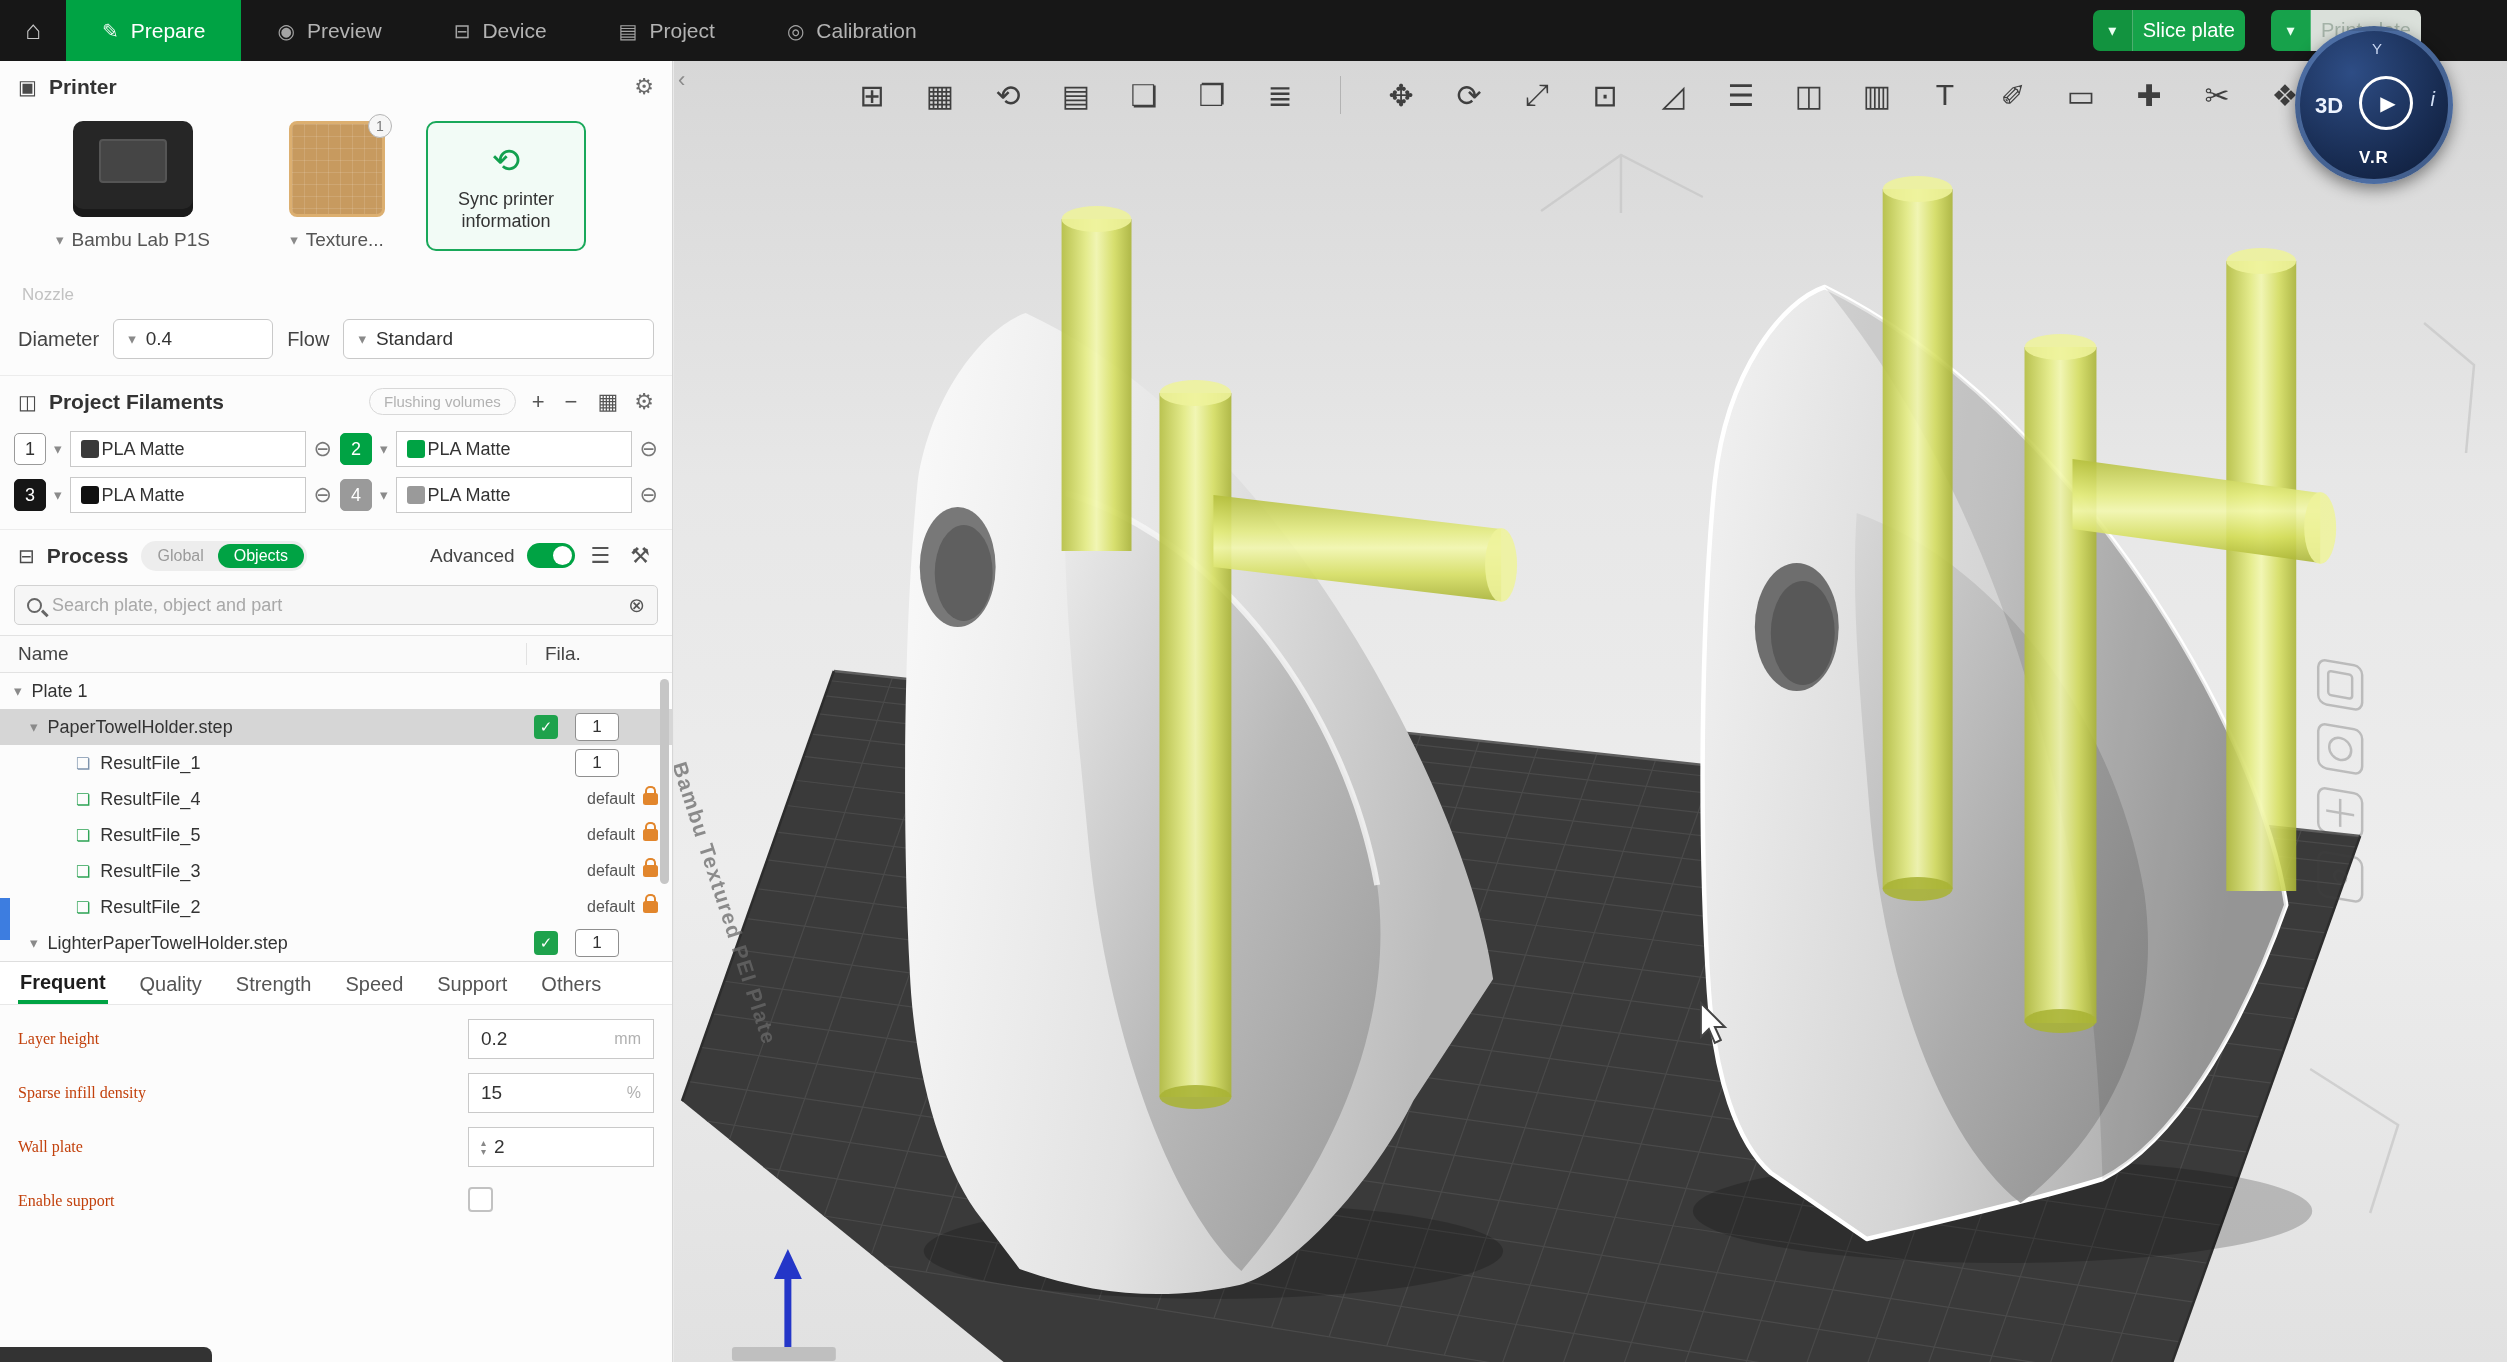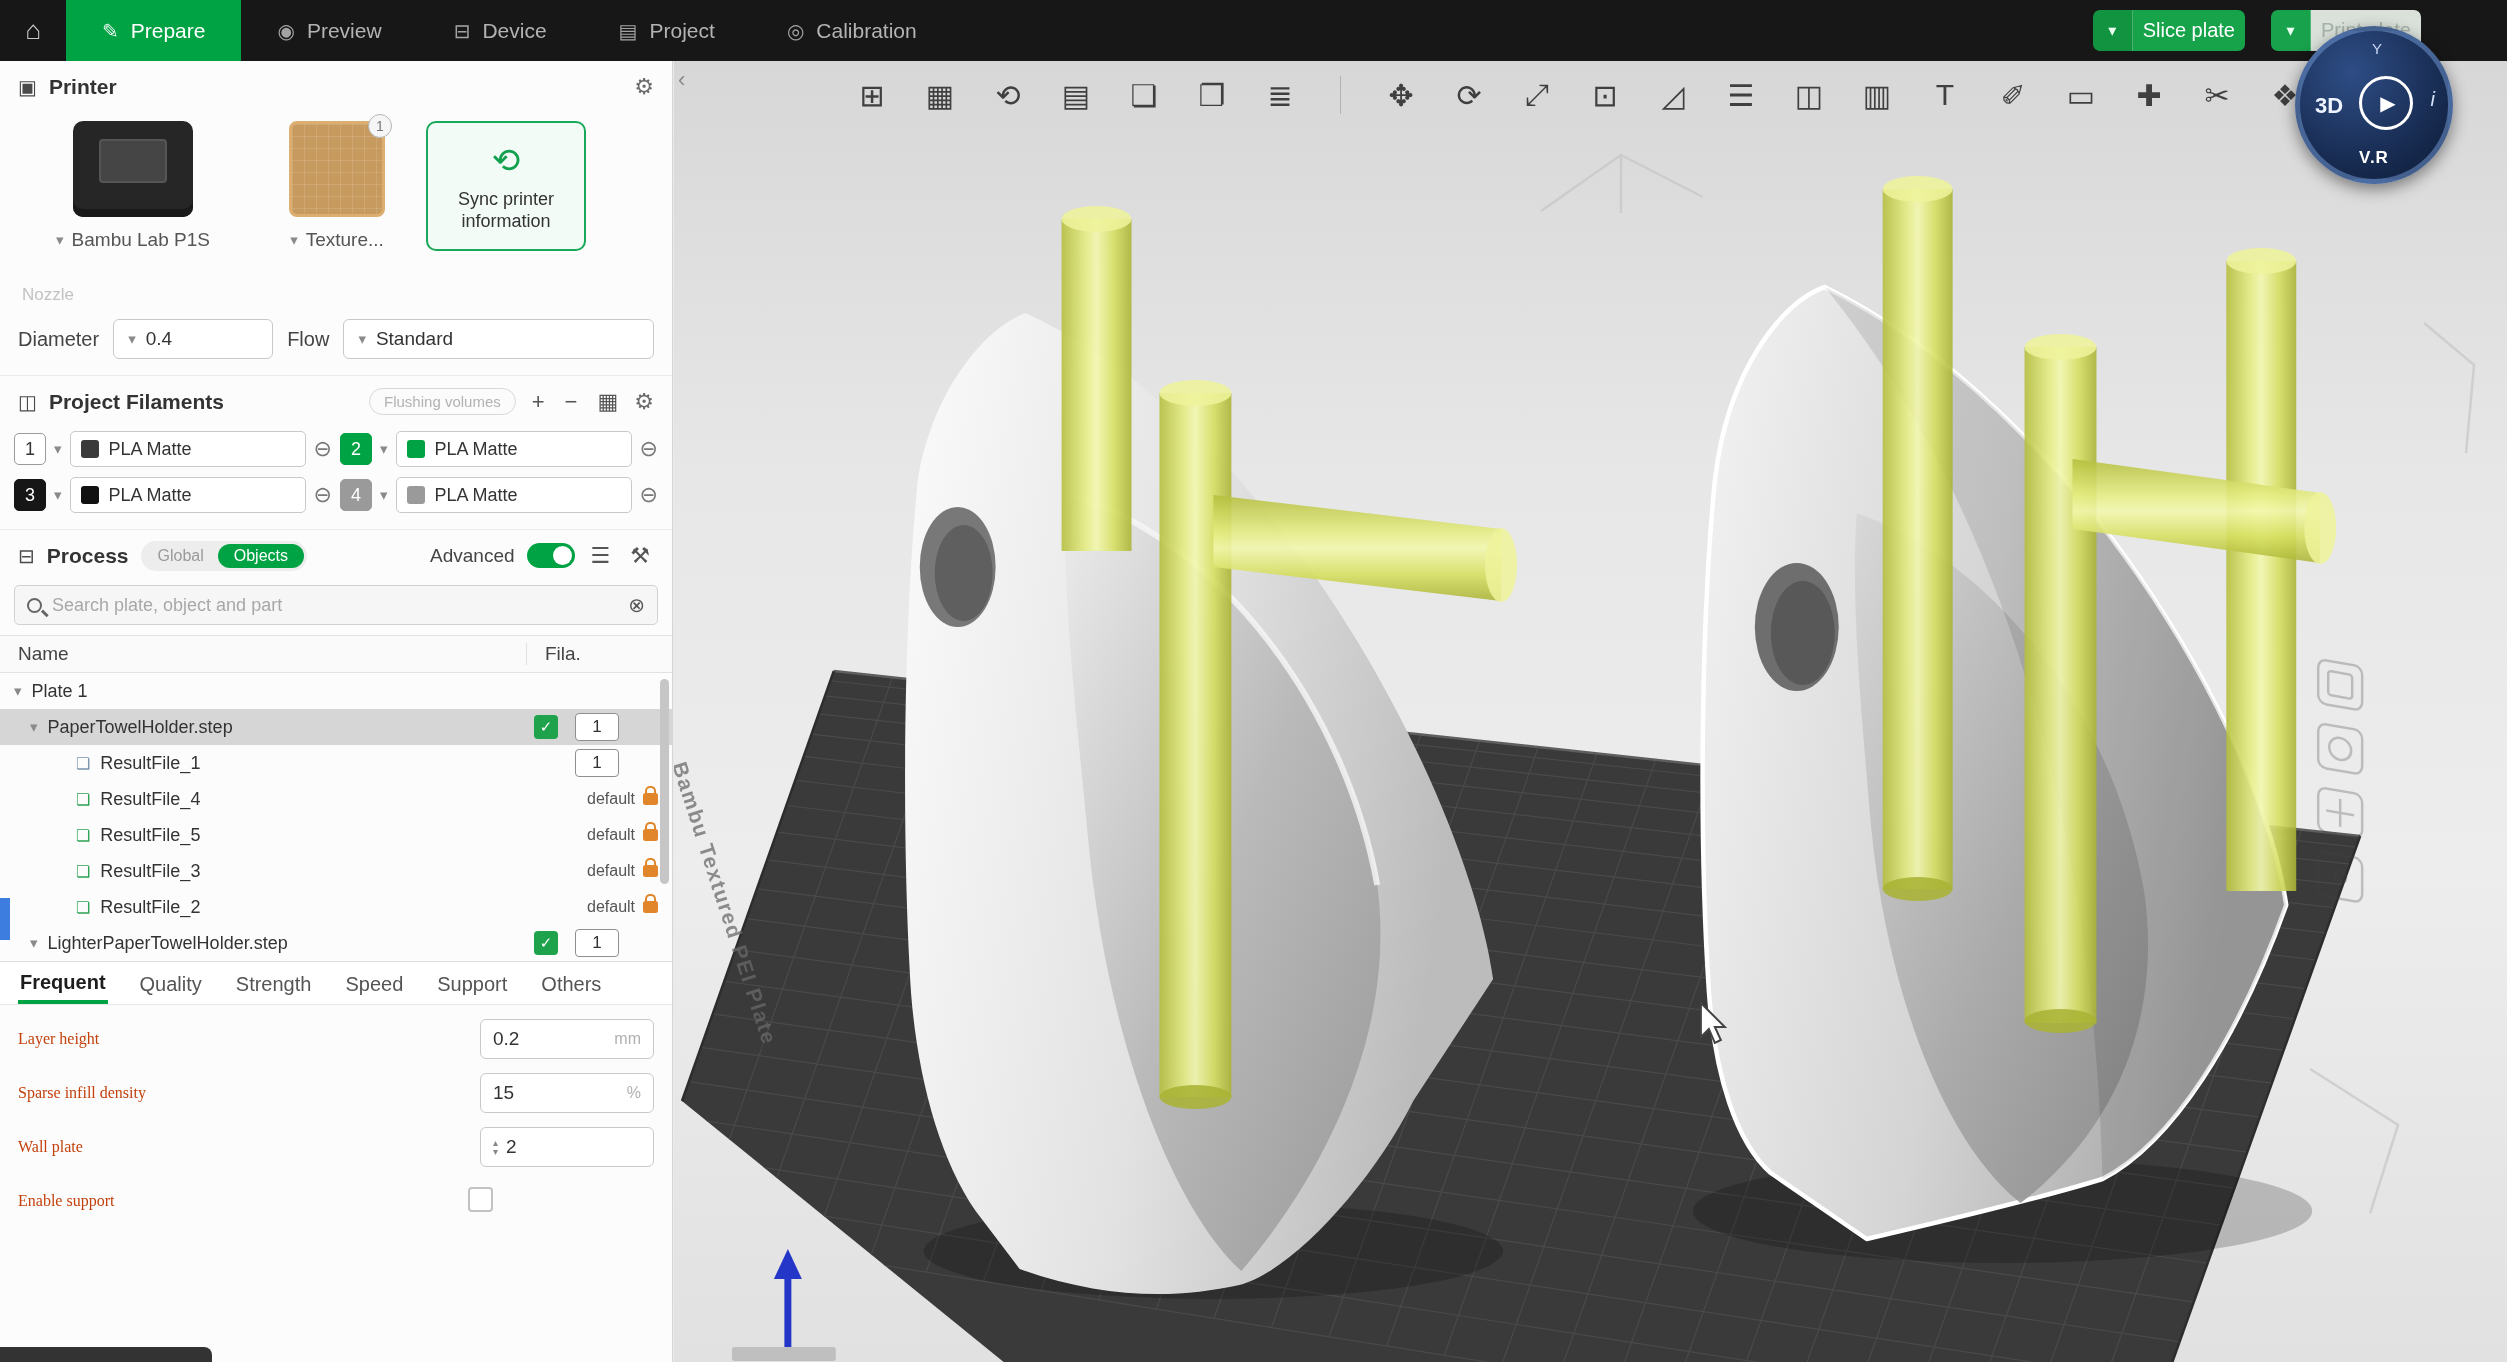--- a/index.html
+++ b/index.html
@@ -53,21 +53,21 @@
   .pill-btn { border:1px solid #d8d8d8; border-radius:14px; color:#b2b2b2; font-size:15px; padding:4px 14px; background:#fbfbfb; white-space:nowrap; }
   .mini-ic { color:#555; font-size:22px; padding:0 4px; }
 
   .fil-grid { display:grid; grid-template-columns:1fr 1fr; gap:10px 8px; padding:4px 14px 16px; }
   .fslot { display:flex; align-items:center; gap:8px; }
   .fchip { width:32px; height:32px; border-radius:5px; display:grid; place-items:center; font-size:18px; border:1.5px solid #9a9a9a; }
   .c1 { background:#fff; color:#333; }
   .c2 { background:#00a344; color:#fff; border-color:#00a344; }
   .c3 { background:#161616; color:#fff; border-color:#161616; }
   .c4 { background:#9a9a9a; color:#fff; border-color:#9a9a9a; }
-  .fbox { flex:1; display:flex; align-items:center; gap:10px; border:1px solid #c9c9c9; border-radius:5px; height:36px; padding:0 10px; background:#fff; }
+  .fbox { flex:1; display:flex; align-items:center; gap:3px; border:1px solid #c9c9c9; border-radius:0; height:36px; padding:0 10px; background:#fff; }
   .swatch { width:18px; height:18px; border-radius:3px; }
   .s1 { background:#3a3a3a; } .s2 { background:#00a344; } .s3 { background:#111; } .s4 { background:#9a9a9a; }
   .fname { font-size:18px; color:#333; }
   .fminus { color:#787878; font-size:22px; }
 
   .ptoggle { display:flex; background:#ededed; border-radius:16px; padding:3px; }
   .pt-g { padding:3px 14px; color:#9a9a9a; font-size:16px; }
   .pt-o { background:#00a344; color:#fff; border-radius:13px; padding:3px 16px; font-size:16px; }
   .adv { font-size:19px; color:#444; }
   .switch { width:48px; height:25px; border-radius:13px; background:#00a344; position:relative; }
@@ -102,21 +102,21 @@
   .lock::before { content:""; position:absolute; top:-7px; left:2px; width:7px; height:7px; border:2.5px solid #e2862c; border-bottom:none; border-radius:5px 5px 0 0; }
   .tscroll { position:absolute; right:3px; top:6px; width:9px; height:205px; background:#c6c6c6; border-radius:5px; }
 
   .ptabs { display:flex; gap:30px; align-items:center; padding:0 18px; height:44px; border-top:1px solid #dedede; border-bottom:1px solid #e8e8e8; background:#fff; }
   .ptab { font-size:20px; color:#555; padding:8px 2px 6px; }
   .ptab.active { color:#1d1d1d; font-weight:bold; border-bottom:4px solid #00a344; }
 
   .params { padding:12px 18px 6px; display:flex; flex-direction:column; gap:10px; }
   .prow { display:grid; grid-template-columns:1fr 186px; align-items:center; min-height:44px; }
   .plbl { font-size:16px; color:#c2410c;font-family:Liberation Serif, serif; }
-  .pctl { display:flex; align-items:center; border:1px solid #c9c9c9; border-radius:6px; height:40px; padding:0 12px; background:#fff; gap:8px;margin-left:12px; }
+  .pctl { display:flex; align-items:center; border:1px solid #c9c9c9; border-radius:0; height:40px; padding:0 12px; background:#fff; gap:8px; }
   .pctl input { flex:1; min-width:0; border:none; outline:none; font-size:19px; color:#333; font-family:inherit; background:transparent; }
   .unit { color:#b0b0b0; font-size:16px; }
   .step { display:flex; flex-direction:column; font-size:10px; line-height:9px; color:#888; }
   .cbx { width:25px; height:25px; border:2px solid #c2c2c2; border-radius:4px; background:#fff; }
   .side-fill { flex:1; }
 
   
   .viewport { position:absolute; left:674px; top:61px; right:0; bottom:0; background:linear-gradient(180deg,#d7d7d7 0%, #e7e7e7 32%, #ededed 62%, #e1e1e1 100%); overflow:hidden; }
   .collapse { position:absolute; left:4px; top:6px; color:#8a8a8a; font-size:22px; z-index:3; }
   .vtoolbar { position:absolute; top:12px; left:176px; display:flex; align-items:center; gap:24px; z-index:2; }

